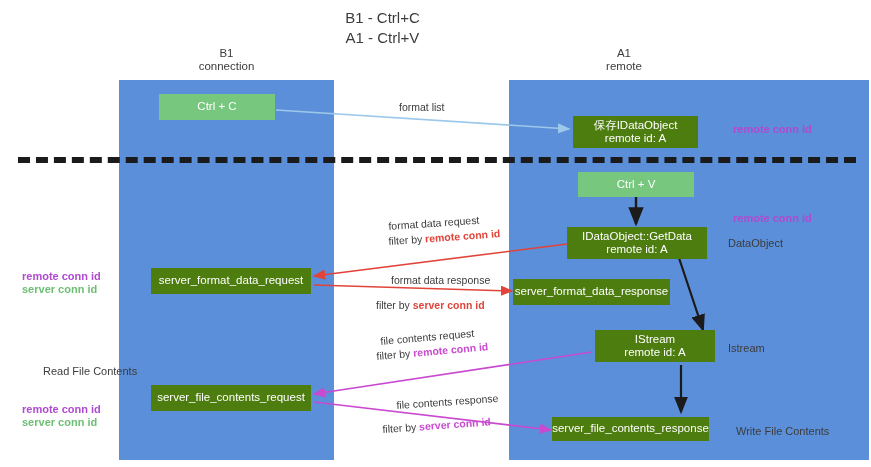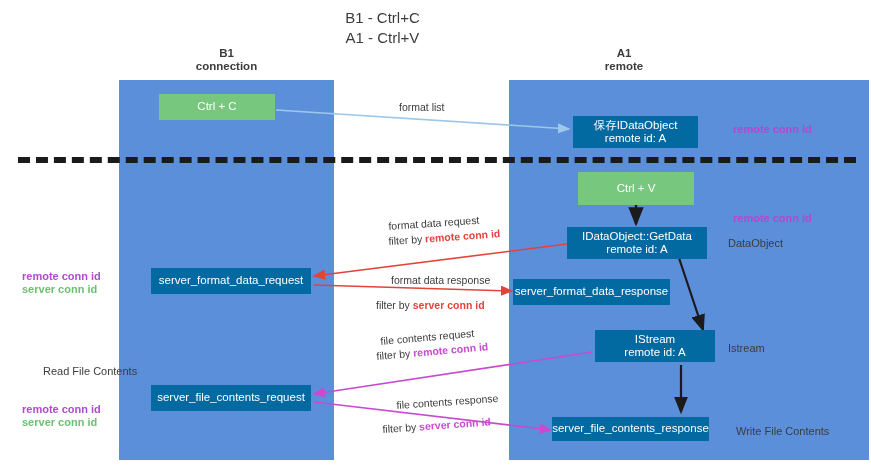--- a/index.html
+++ b/index.html
@@ -12,21 +12,21 @@
   #stage{position:relative;width:871px;height:467px;}
 
   
   .lane{position:absolute;background:#5b8fd9;}
   .lane-b1{left:119px;top:80px;width:215px;height:380px;}
   .lane-a1{left:509px;top:80px;width:360px;height:380px;}
 
   
   .lane-head{
     position:absolute;text-align:center;color:#3c3c3c;
-    font-size:11.5px;line-height:13px;font-weight:bold;
+    font-size:11.5px;line-height:13px;
   }
   .lane-head .l1{display:block;}
   .lane-head .l2{display:block;}
 
   
   .title{
     position:absolute;left:0;top:8px;width:765px;text-align:center;
     color:#3c3c3c;font-size:15px;line-height:20px;
   }
   .title span{display:block;}
@@ -38,21 +38,21 @@
   }
 
   
   .node{
     position:absolute;box-sizing:border-box;
     display:flex;flex-direction:column;align-items:center;justify-content:center;
     color:#ffffff;text-align:left;
     font-size:11.5px;line-height:13.5px;
   }
   .node.green{background:#77c77f;}
-  .node.orange{background:#0369a1;}
+  .node.orange{background:#4d7c0f;}
   .node .ln{display:block;white-space:nowrap;}
 
   
   .anno{position:absolute;font-size:11px;line-height:14px;white-space:nowrap;}
   .anno.plain{color:#3c3c3c;}
   .c-remote{color:#b04ad0;font-weight:bold;}
   .c-server{color:#6dbf73;font-weight:bold;}
   .c-remote-red{color:#e0443a;font-weight:bold;}
   .c-server-red{color:#e0443a;font-weight:bold;}
   .c-remote-pink{color:#c94ad0;font-weight:bold;}
@@ -123,21 +123,21 @@
 
   <div class="node green" style="left:159px;top:94px;width:116px;height:26px;">
     <span class="ln">Ctrl + C</span>
   </div>
 
   <div class="node orange" style="left:573px;top:116px;width:125px;height:32px;">
     <span class="ln">保存IDataObject</span>
     <span class="ln">remote id: A</span>
   </div>
 
-  <div class="node green" style="left:578px;top:172px;width:116px;height:33px;">
+  <div class="node green" style="left:578px;top:172px;width:116px;height:25px;">
     <span class="ln">Ctrl + V</span>
   </div>
 
   <div class="node orange" style="left:567px;top:227px;width:140px;height:32px;">
     <span class="ln">IDataObject::GetData</span>
     <span class="ln">remote id: A</span>
   </div>
 
   <div class="node orange" style="left:151px;top:268px;width:160px;height:26px;">
     <span class="ln">server_format_data_request</span>

